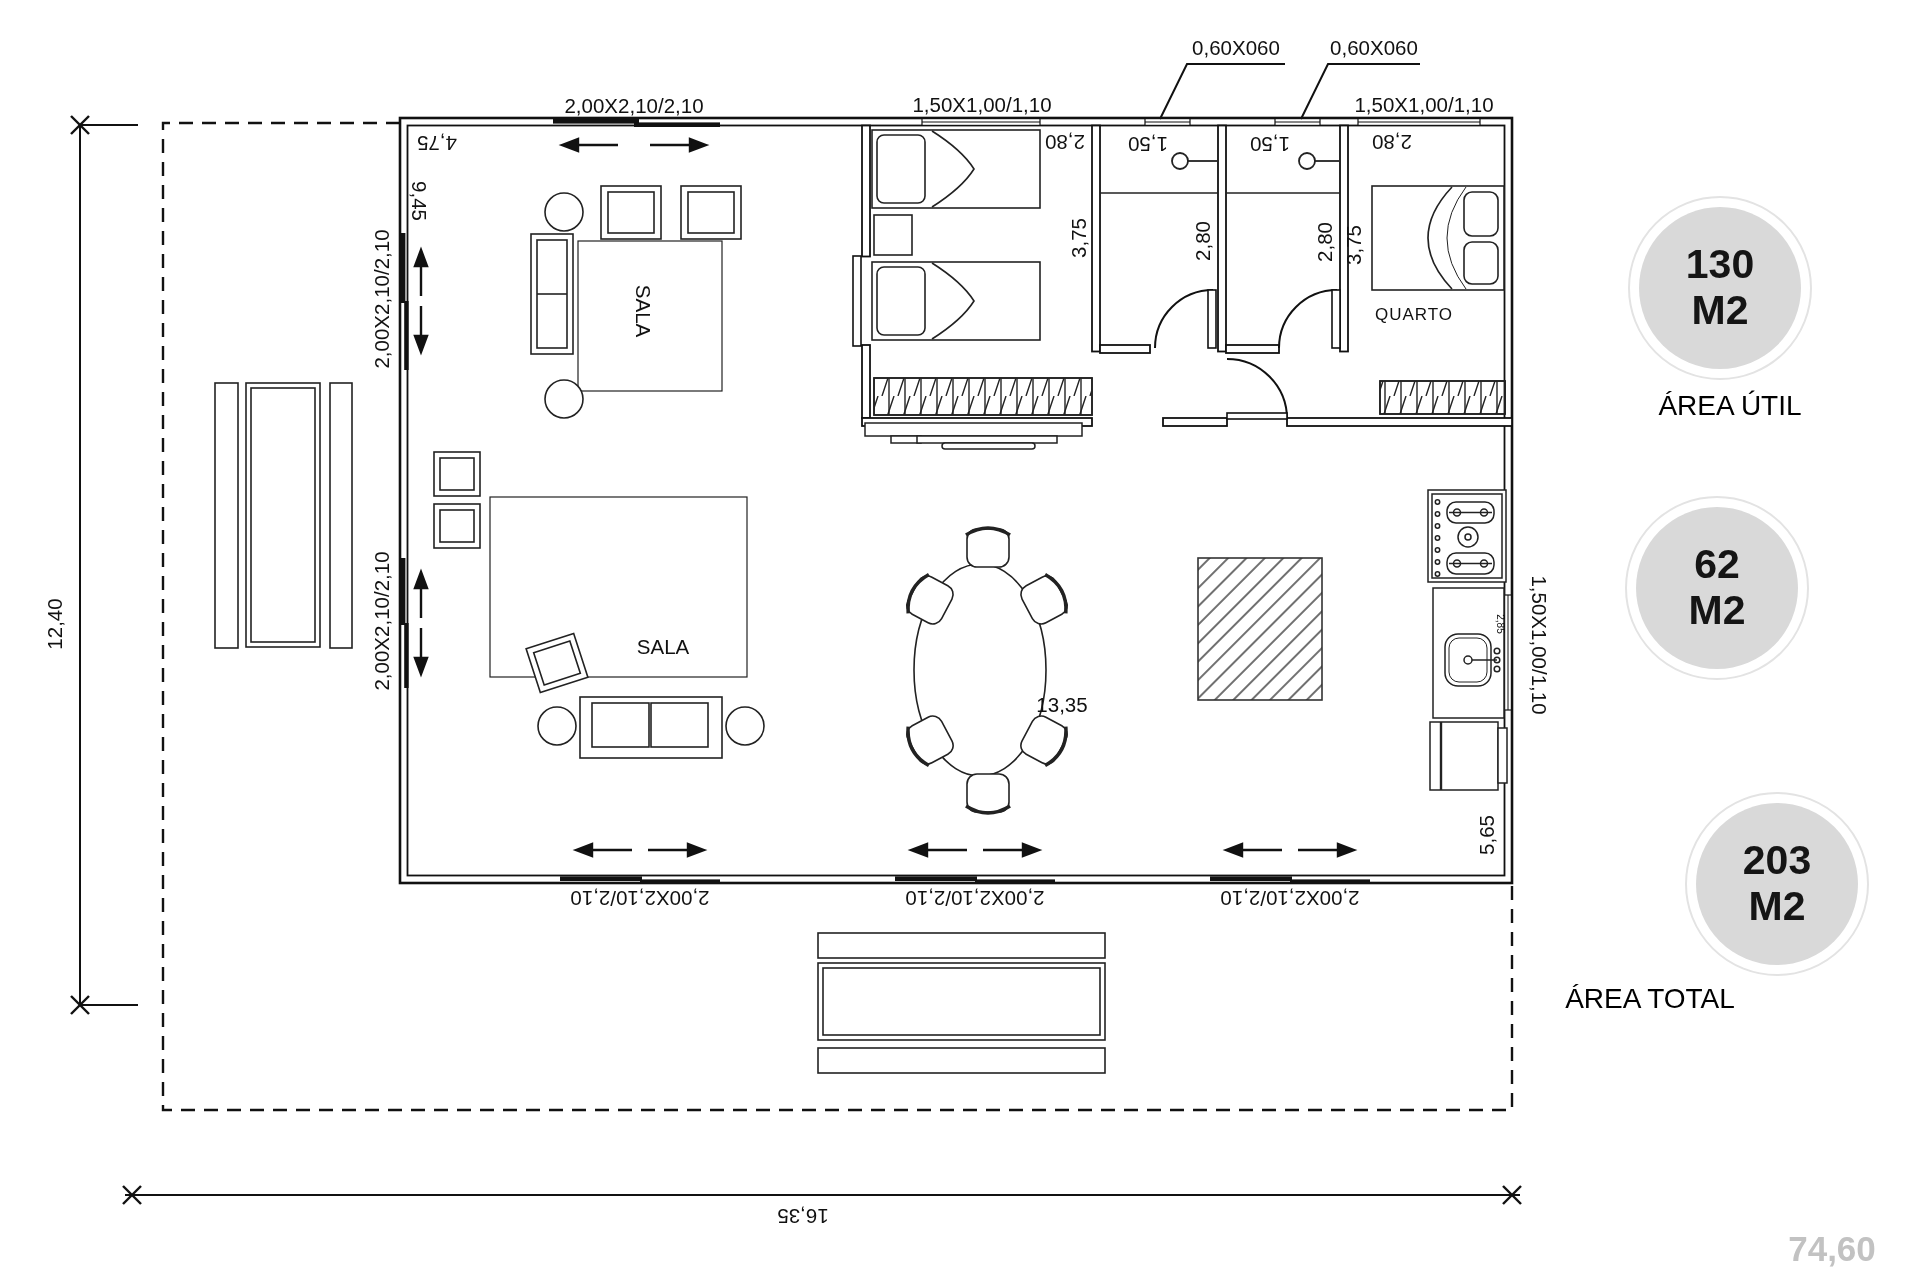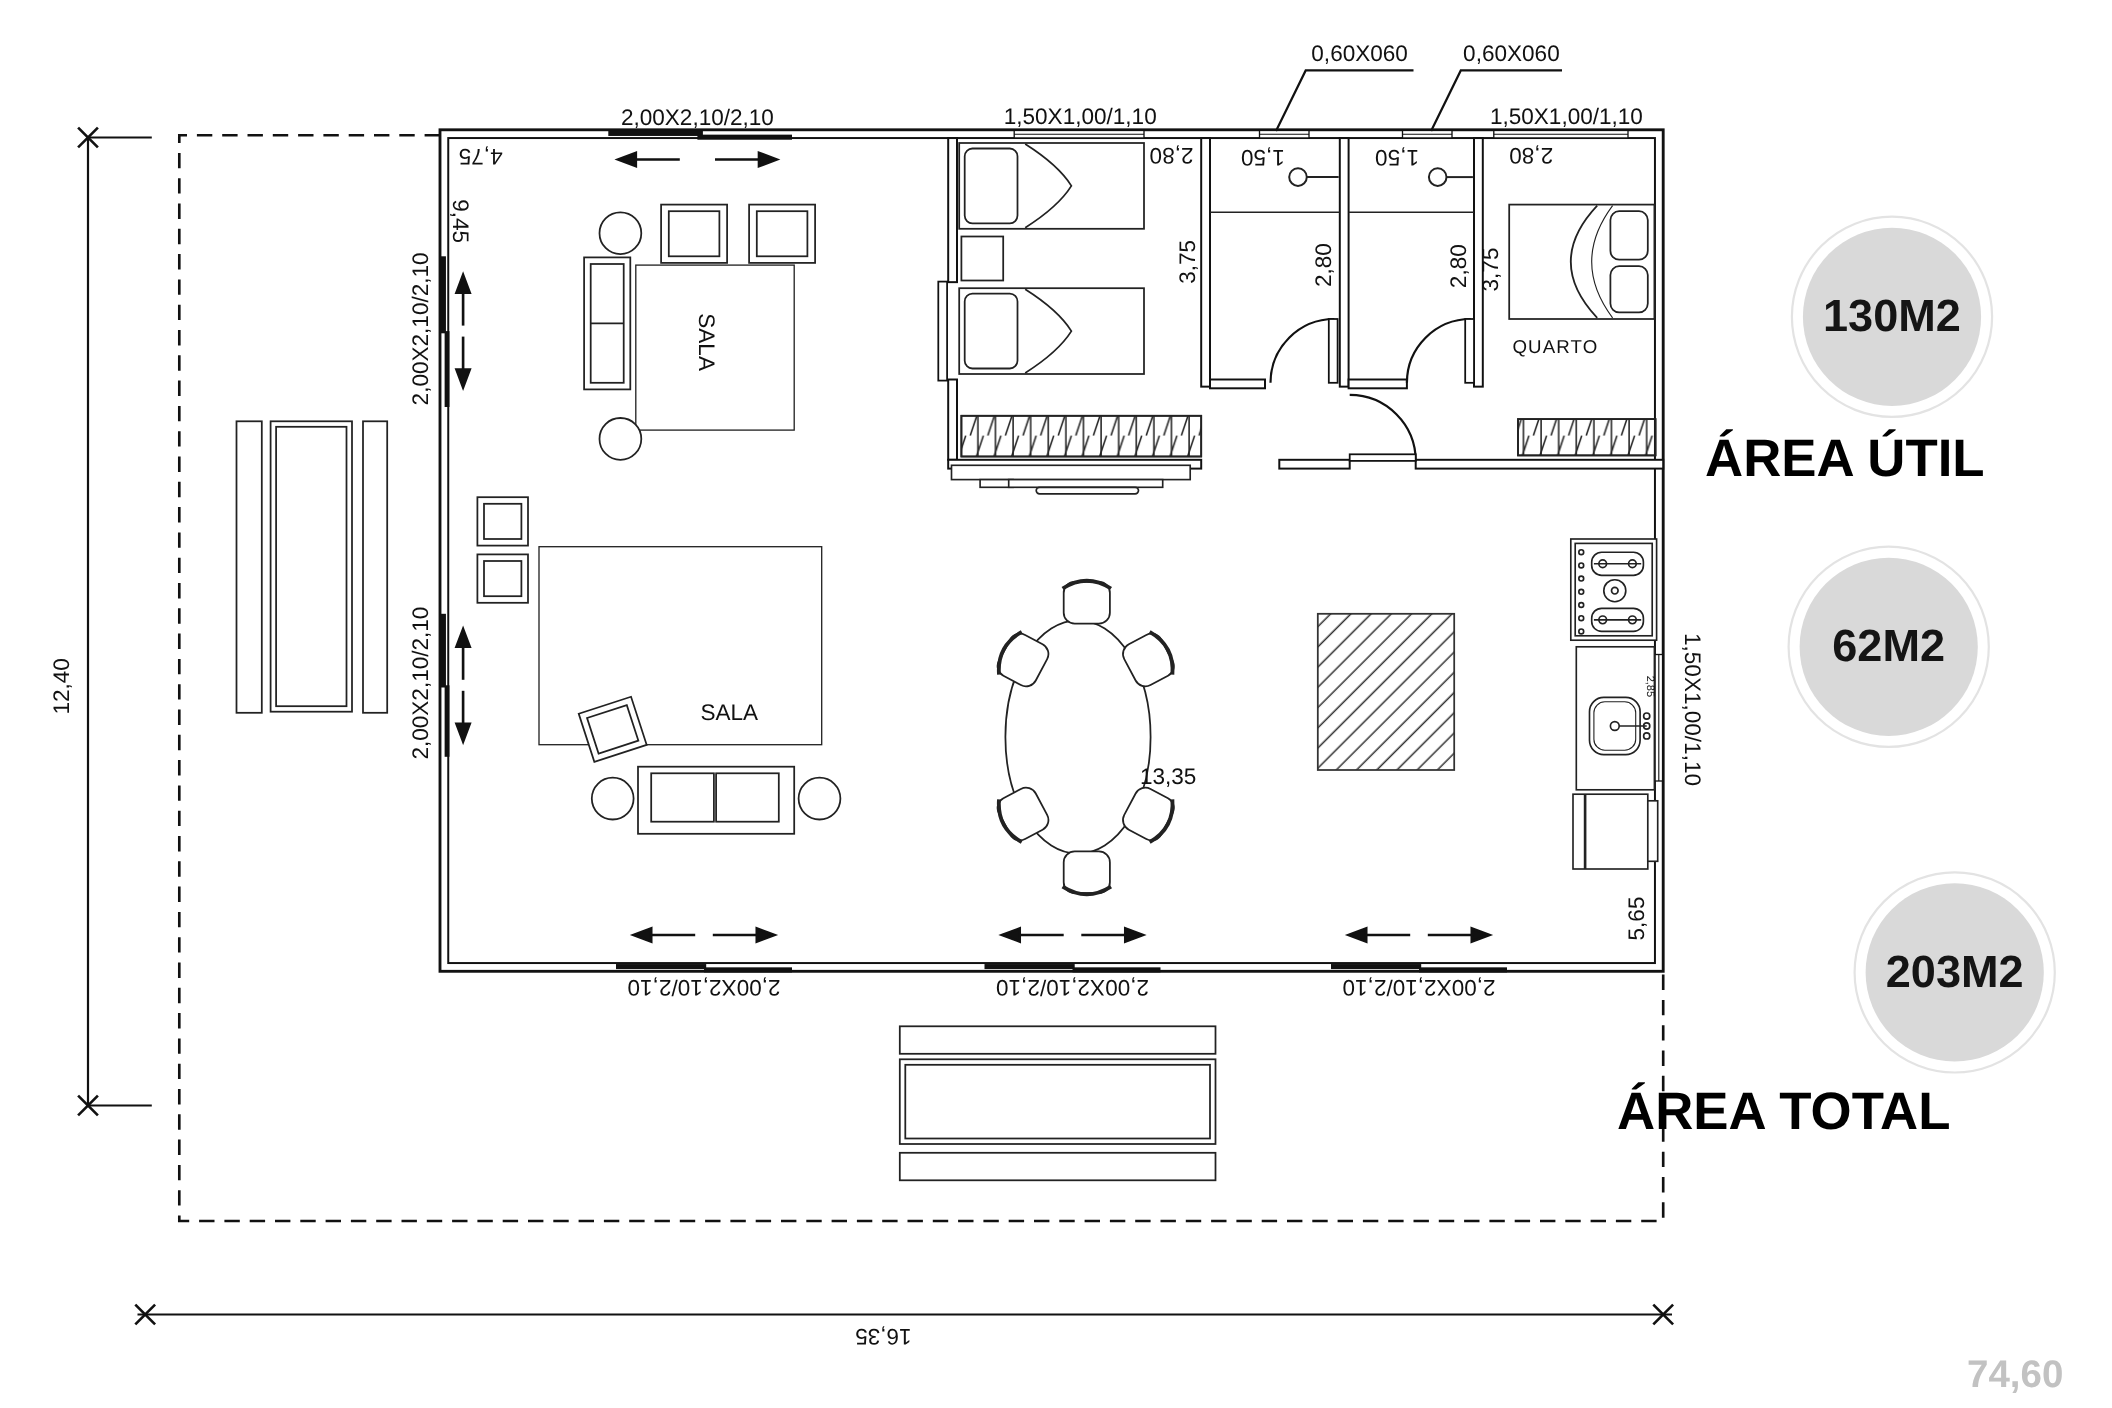--- a/index.html
+++ b/index.html
@@ -8,23 +8,23 @@
   svg{position:absolute;left:0;top:0;}
   svg text{font-family:"Liberation Sans",sans-serif;fill:#111;text-anchor:middle;dominant-baseline:middle;}
   .t20{font-size:20.5px;}
   .t17{font-size:17px;letter-spacing:1px;}
   .t10{font-size:10px;}
   .t34{font-size:35px;font-weight:bold;}
   .muted{fill:#c2c2c2;}
   .area-circle{position:absolute;width:180px;height:180px;border-radius:50%;
     background:#fff;border:2px solid #e3e3e3;display:flex;align-items:center;justify-content:center;}
   .area-circle .inner{width:162px;height:162px;border-radius:50%;background:#d9d9d9;
-    display:flex;align-items:center;justify-content:center;
+    display:flex;flex-direction:column;align-items:center;justify-content:center;
     font-size:41px;font-weight:bold;color:#151515;line-height:1.12;}
-  .area-label{position:absolute;width:360px;text-align:left;font-size:48px;font-weight:bold;color:#000;}
+  .area-label{position:absolute;width:360px;text-align:center;font-size:28px;font-weight:normal;color:#000;}
 </style>
 </head>
 <body>
 
 <div id="stage">
 <svg width="1920" height="1280" viewBox="0 0 1920 1280">
   <defs>
     <g id="chair-shape">
       <rect x="-21" y="-19" width="42" height="38" rx="10" fill="#fff" stroke="#222" stroke-width="1.6"></rect>
       <path d="M -22,-13 Q 0,-27 22,-13" fill="none" stroke="#222" stroke-width="3.5"></path>

